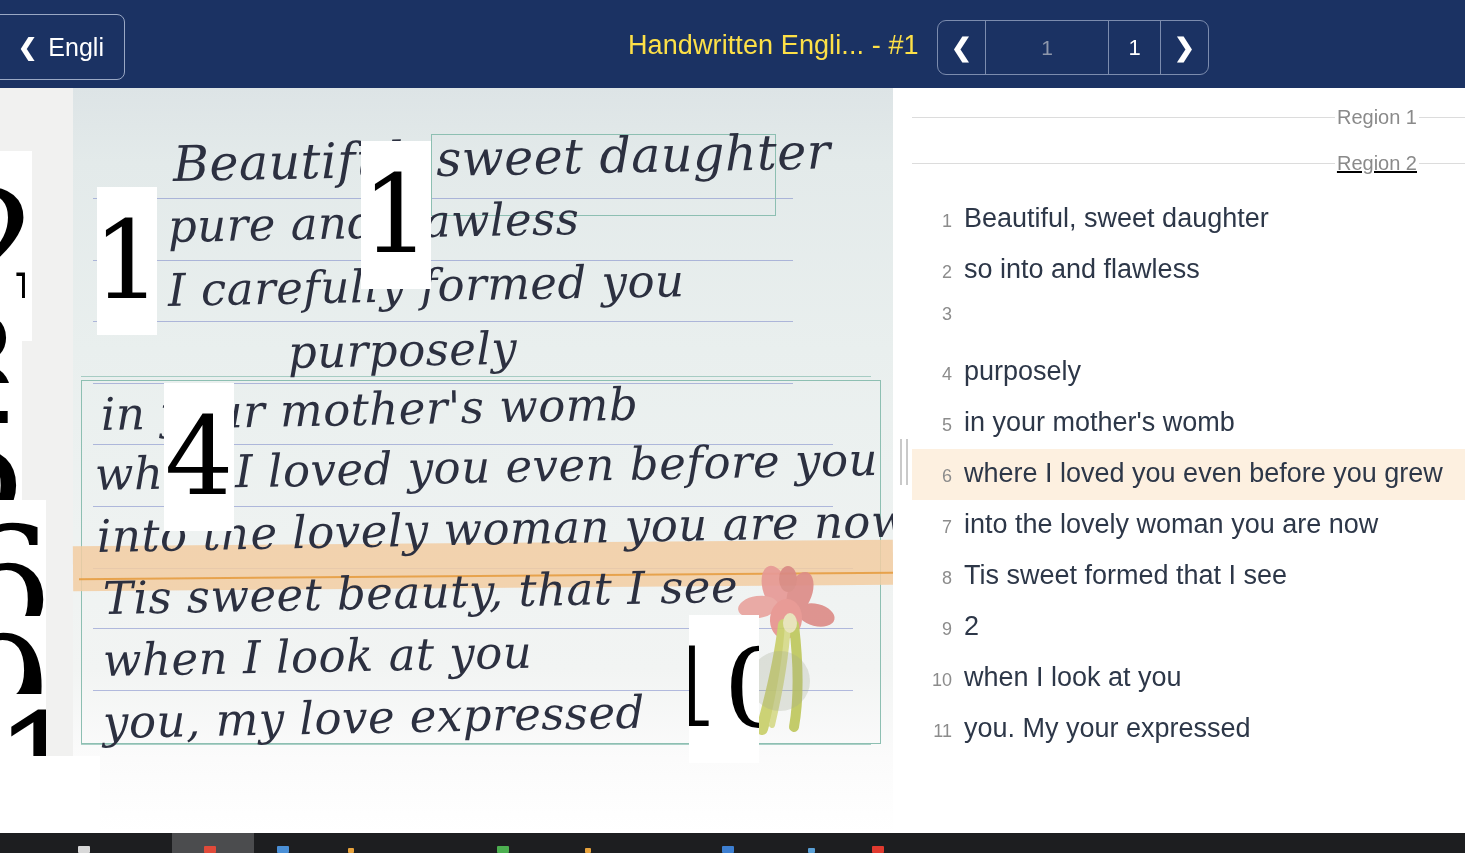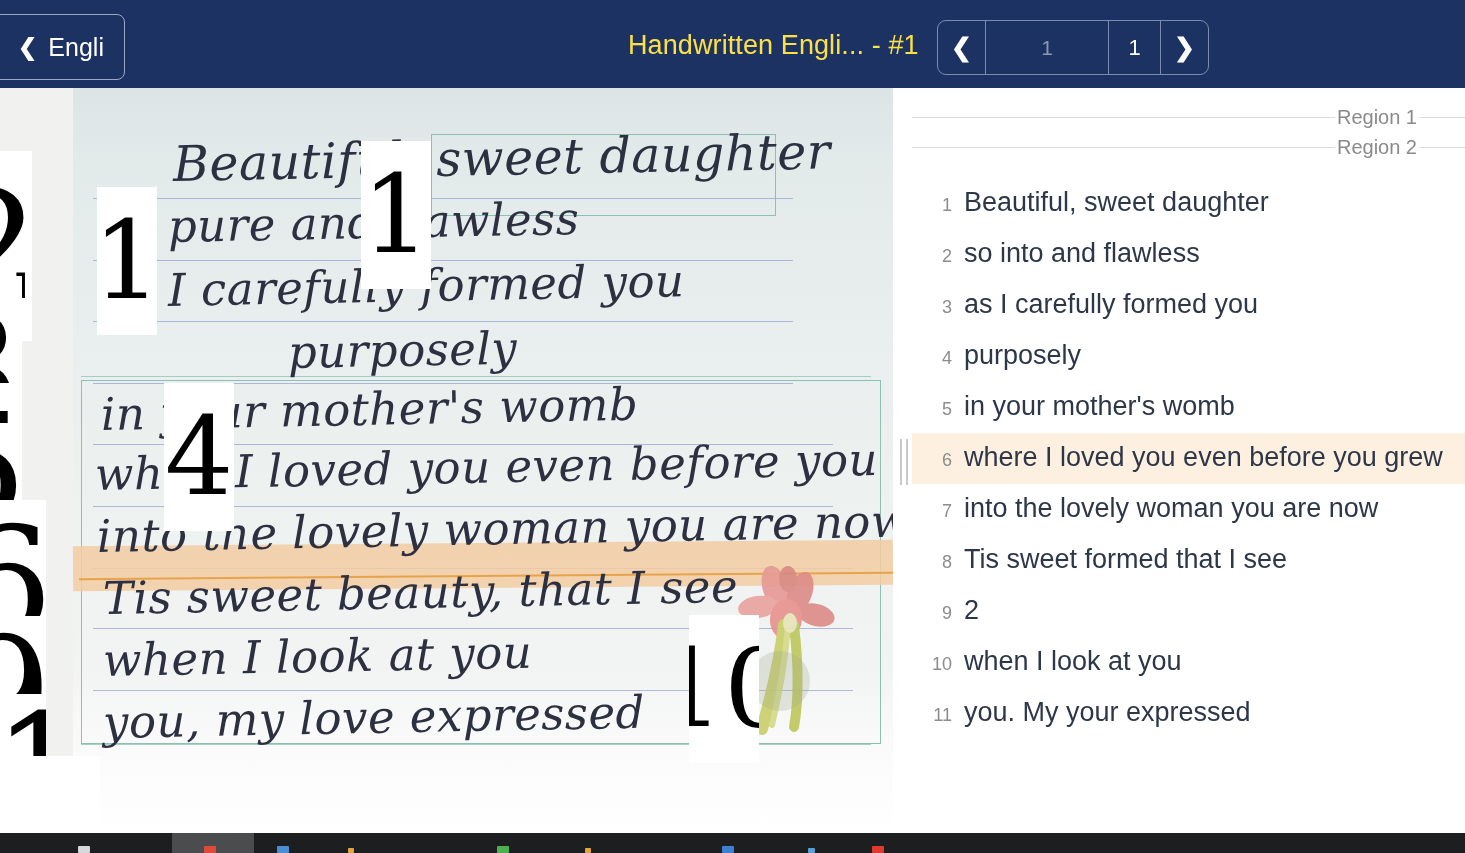--- a/index.html
+++ b/index.html
@@ -441,41 +441,40 @@
   </div>
 
   <div id="transcript-pane">
 
     <div class="region-divider" style="margin-top:14px;">
       <span class="ln"></span>
       <span class="lbl">Region 1</span>
       <span class="ln short"></span>
     </div>
 
-    <div class="region-divider" style="">
+    <div class="region-divider" style="margin-top:16px;text-decoration:underline;">
       <span class="ln"></span>
       <span class="lbl">Region 2</span>
       <span class="ln short"></span>
     </div>
 
     <div id="line-list">
 
       <div class="line-row">
         <span class="ln-no">1</span>
         <span class="ln-text">Beautiful, sweet daughter</span>
       </div>
 
       <div class="line-row">
         <span class="ln-no">2</span>
         <span class="ln-text">so into and flawless</span>
       </div>
 
       <div class="line-row">
         <span class="ln-no">3</span>
-        <span class="ln-text">as I carefully formed you</span>
       </div>
 
       <div class="line-row">
         <span class="ln-no">4</span>
         <span class="ln-text">purposely</span>
       </div>
 
       <div class="line-row">
         <span class="ln-no">5</span>
         <span class="ln-text">in your mother's womb</span>

